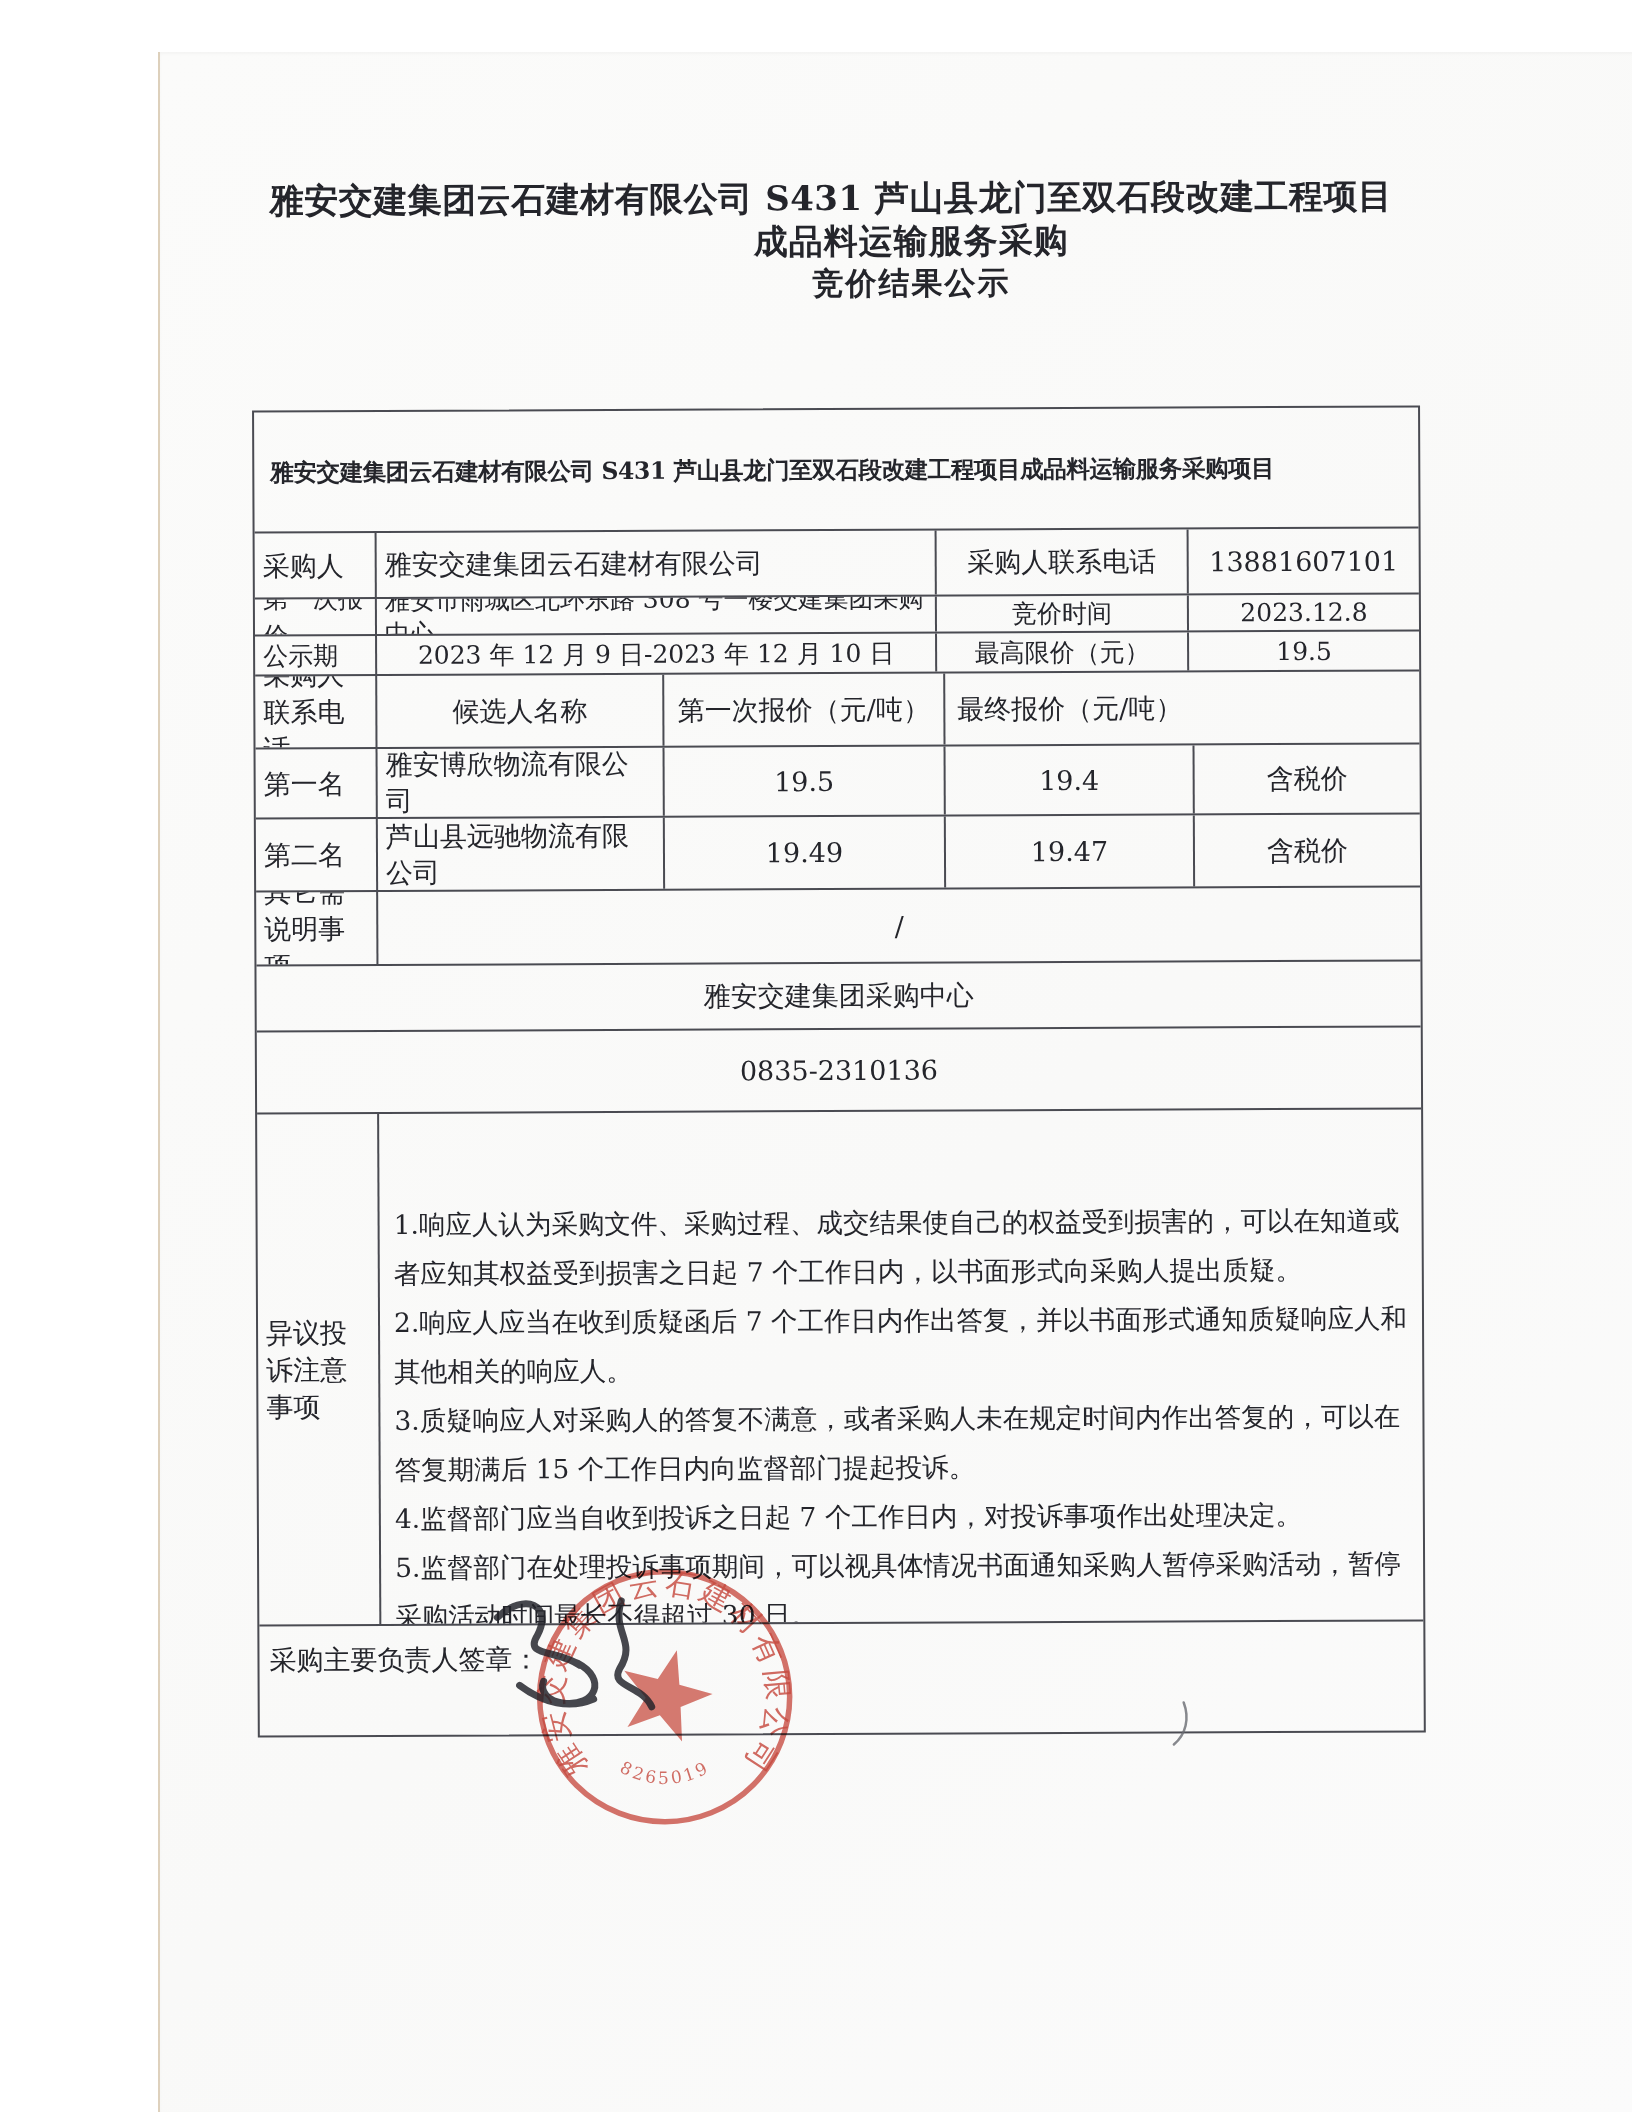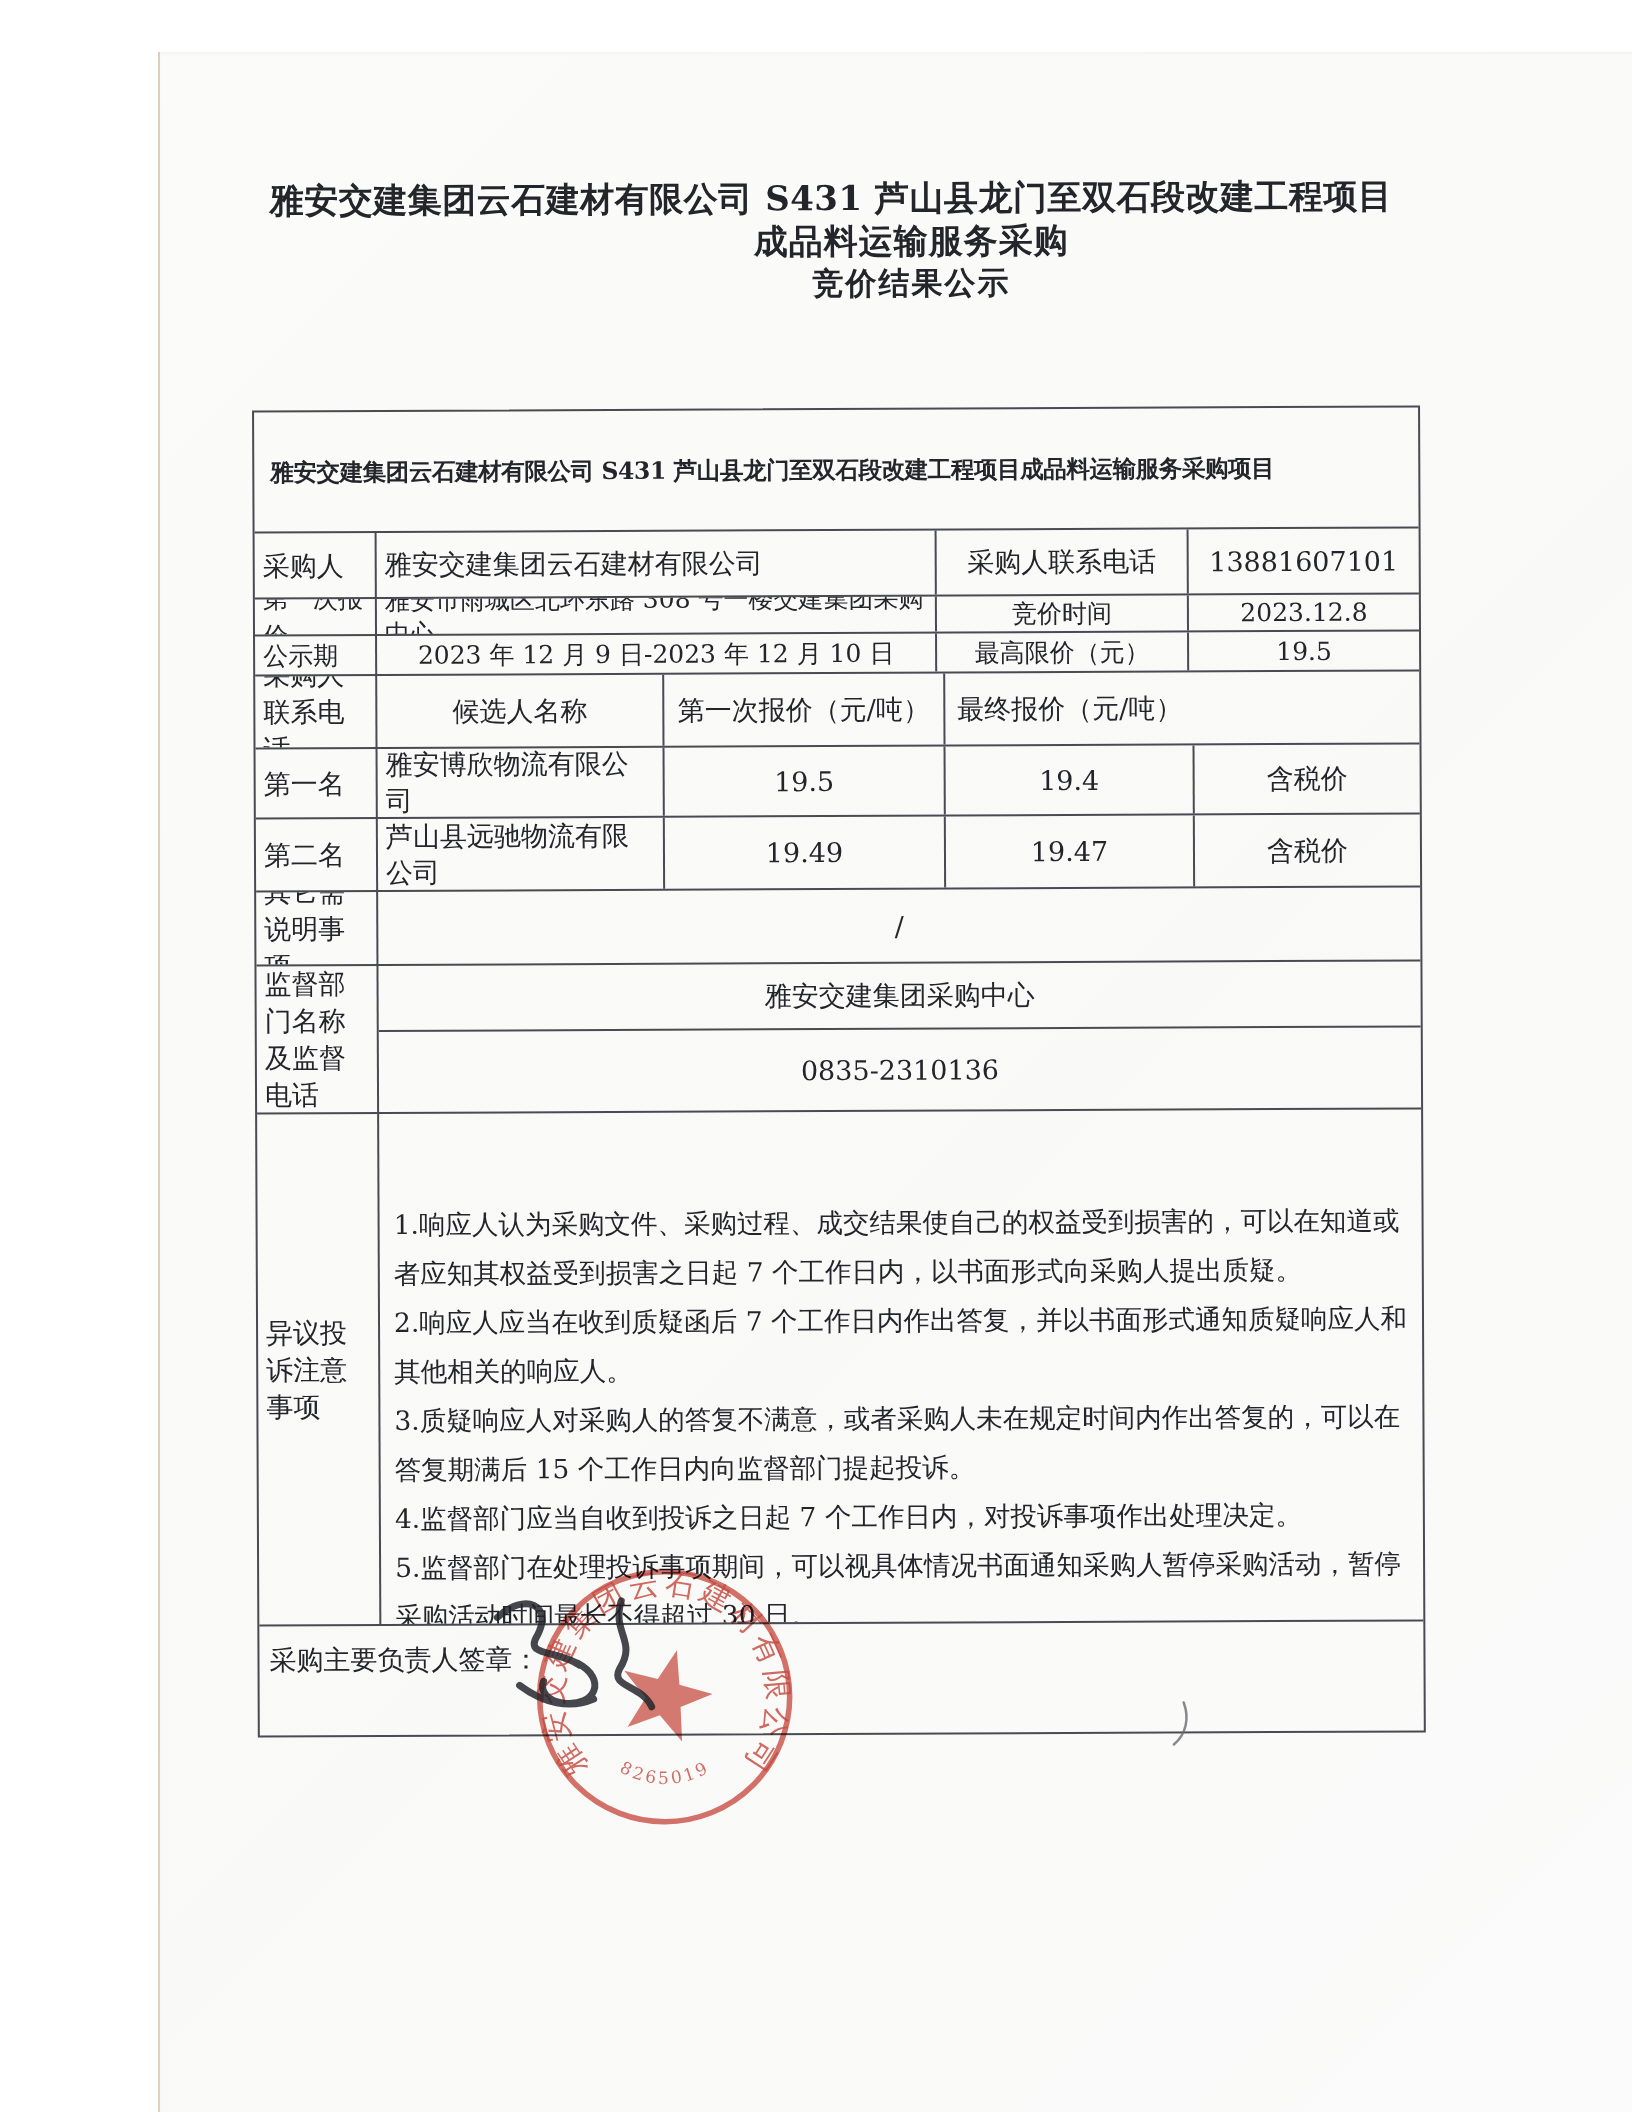--- a/index.html
+++ b/index.html
@@ -116,21 +116,20 @@
         <div class="cell w249 ctr">19.47</div>
         <div class="cell grow ctr">含税价</div>
       </div>
 
       <div class="trow r8">
         <div class="cell lbl">其它需说明事项</div>
         <div class="cell grow ctr">/</div>
       </div>
 
       <div class="trow r9">
-        <div class="cell lbl">监督部门名称及监督电话</div>
         <div class="cell stack">
           <div class="sub sub1">雅安交建集团采购中心</div>
           <div class="sub sub2">0835-2310136</div>
         </div>
       </div>
 
       <div class="trow r10">
         <div class="cell lbl">异议投诉注意事项</div>
         <div class="cell cmp">
           <div>1.响应人认为采购文件、采购过程、成交结果使自己的权益受到损害的，可以在知道或者应知其权益受到损害之日起 7 个工作日内，以书面形式向采购人提出质疑。</div>

